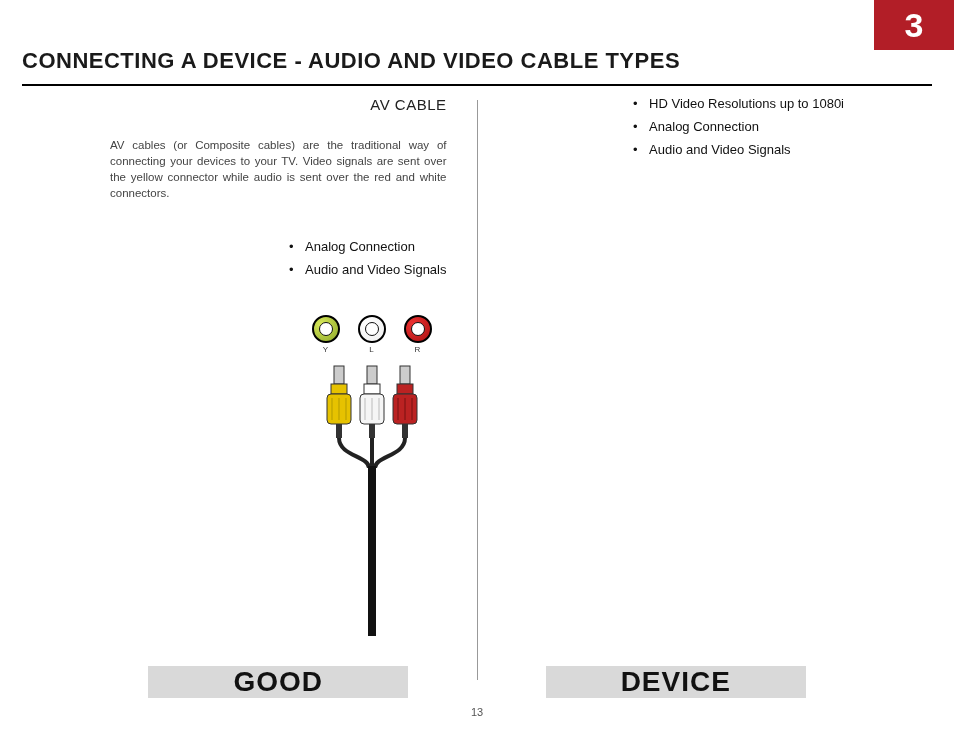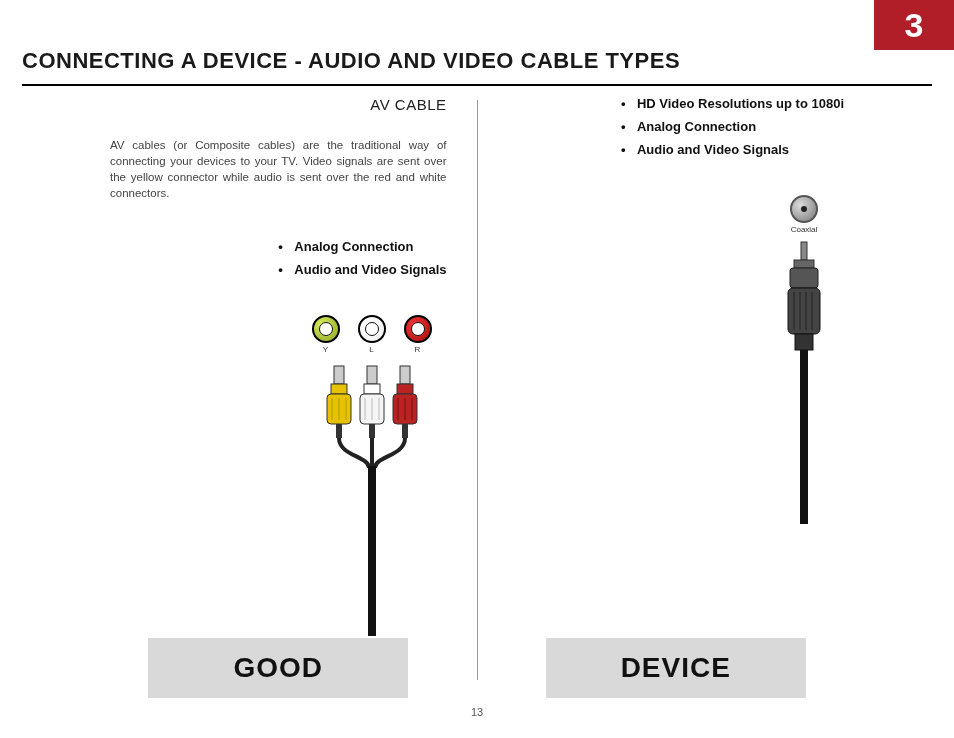--- a/index.html
+++ b/index.html
@@ -76,21 +76,21 @@
     margin-bottom: 38px;
     margin-top: 18px;
   }
   .bullets {
     list-style: none;
     margin-left: 20px;
     margin-bottom: 20px;
   }
   .bullets li {
     font-size: 13px;
-    font-weight: 700;
+    font-weight: 400;
     color: #111;
     margin-bottom: 8px;
     position: relative;
   }
   .bullets li::before {
     content: "•";
     position: absolute;
     left: -16px;
     color: #111;
   }
@@ -137,21 +137,21 @@
   .jack.coax { background: radial-gradient(circle at 35% 35%, #ddd, #777); border:2px solid #555;}
   .jack.coax .jack-inner { width:6px; height:6px; background:#222; border:none;}
   .jack-label {
     font-size: 8px;
     color: #333;
     margin-top: 2px;
   }
   .rating-box {
     margin-top: auto;
     width: 260px;
-    height: 60px;
+    height: 32px;
     background: #d9d9d9;
     display: flex;
     align-items: center;
     justify-content: center;
     font-size: 28px;
     font-weight: 800;
     letter-spacing: 1px;
     color: #111;
   }
   .col-inner {
@@ -257,45 +257,20 @@
   <div class="divider"></div>
 
   <div class="col">
     <div class="col-inner">
       <ul class="bullets">
         <li>HD Video Resolutions up to 1080i</li>
         <li>Analog Connection</li>
         <li>Audio and Video Signals</li>
       </ul>
 
-      <div class="fill">
-        <div class="diagram-area">
-          <div class="jack-wrap">
-            <div class="jack coax">
-                <div class="jack-inner"></div>
-              </div>
-            <div class="jack-label">Coaxial</div>
-          </div>
-
-          <svg width="80" height="290">
-            <g transform="translate(40,8)">
-              <rect x="-3" y="0" width="6" height="18" fill="#888" stroke="#333"></rect>
-              <rect x="-10" y="18" width="20" height="8" fill="#666" stroke="#333"></rect>
-              <rect x="-14" y="26" width="28" height="20" rx="3" fill="#555" stroke="#222"></rect>
-              <rect x="-16" y="46" width="32" height="46" rx="5" fill="#444" stroke="#111"></rect>
-              <line x1="-10" y1="50" x2="-10" y2="88" stroke="#222"></line>
-              <line x1="-4" y1="50" x2="-4" y2="88" stroke="#222"></line>
-              <line x1="2" y1="50" x2="2" y2="88" stroke="#222"></line>
-              <line x1="8" y1="50" x2="8" y2="88" stroke="#222"></line>
-              <rect x="-9" y="92" width="18" height="16" fill="#333" stroke="#111"></rect>
-              <rect x="-4" y="108" width="8" height="182" fill="#111"></rect>
-            </g>
-          </svg>
-        </div>
-      </div>
 
       <div class="rating-box" style="align-self:center;">DEVICE</div>
     </div>
   </div>
 
 </div>
 
 <div class="pagenum">13</div>
 
 </body></html>

